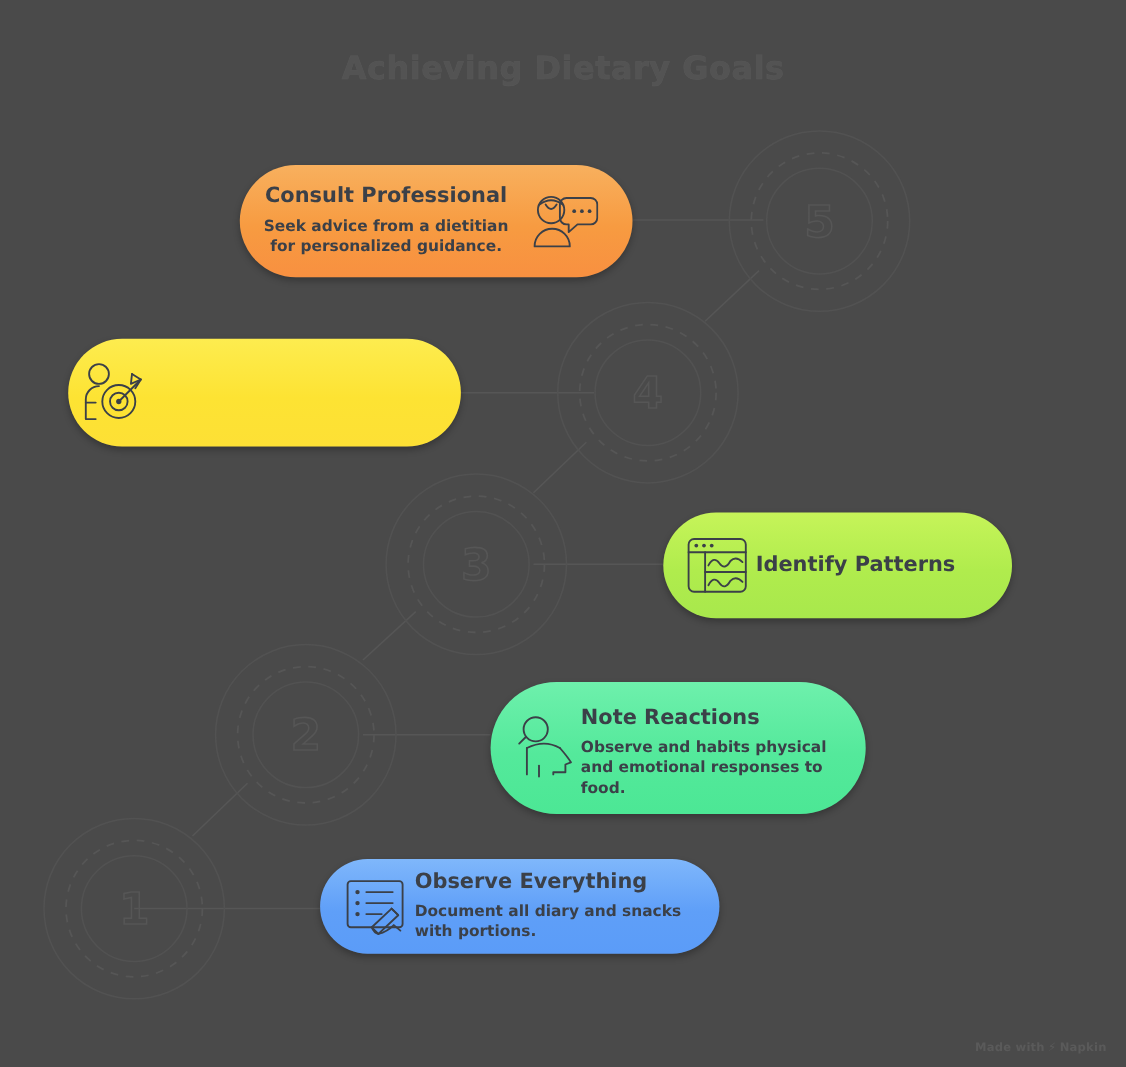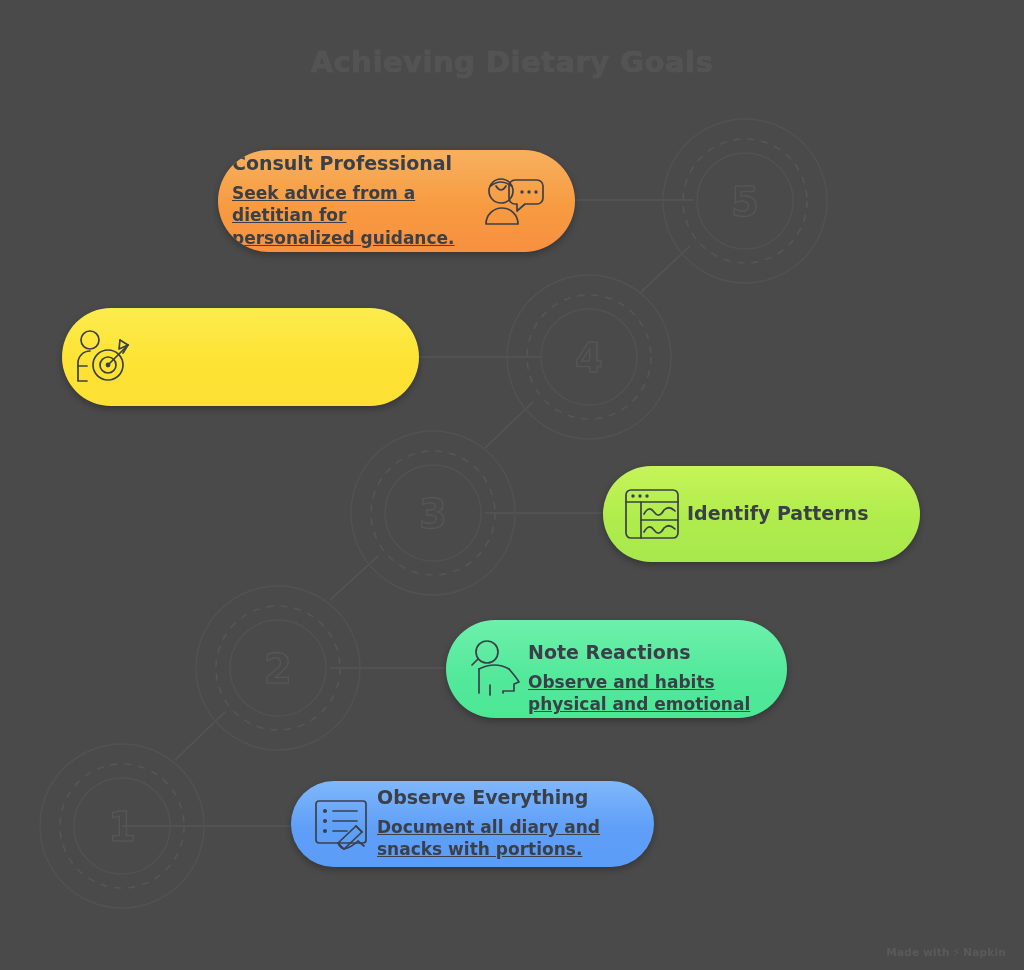--- a/index.html
+++ b/index.html
@@ -84,38 +84,37 @@
 
   .card-title {
     font-size: 19px;
     font-weight: 700;
     color: #3b4048;
     line-height: 1.15;
     white-space: nowrap;
   }
 
   .card-desc {
-    font-size: 17px;
+    font-size: 14px;
     font-weight: 700;
     color: #3b4048;
     line-height: 1.32;
     margin-top: 7px;
-    text-decoration: underline;
   }
 
   .card-icon {
     flex: 0 0 auto;
     display: flex;
     align-items: center;
     justify-content: center;
   }
 
   
   .align-right .card-title,
-  .align-right .card-desc { text-align: left; }
+  .align-right .card-desc { text-align: center; }
   .align-left  .card-title,
   .align-left  .card-desc { text-align: left; }
 
   
   #card-consult {
     left: 218px; top: 150px; width: 357px; height: 102px;
     background: linear-gradient(180deg, #f8b05e 0%, #f79b41 55%, #f89040 100%);
   }
   #card-consult .card-text { width: 252px; padding-left: 14px; }
   #card-consult .card-icon { width: 86px; }
@@ -128,21 +127,21 @@
   #card-goals .card-icon { width: 82px; }
 
   #card-patterns {
     left: 603px; top: 466px; width: 317px; height: 96px;
     background: linear-gradient(180deg, #c6f459 0%, #b0ec4d 55%, #a8e84c 100%);
   }
   #card-patterns .card-icon { width: 84px; padding-left: 14px; }
   #card-patterns .card-text { width: 214px; gap: 25px; }
 
   #card-note {
-    left: 446px; top: 620px; width: 341px; height: 98px;
+    left: 446px; top: 620px; width: 341px; height: 120px;
     background: linear-gradient(180deg, #6ef0ac 0%, #54e99b 55%, #4ce795 100%);
   }
   #card-note .card-icon { width: 82px; padding-left: 16px; }
   #card-note .card-text { width: 240px; }
 
   #card-record {
     left: 291px; top: 781px; width: 363px; height: 86px;
     background: linear-gradient(180deg, #7fb7fb 0%, #5f9ff8 55%, #5b9cf8 100%);
   }
   #card-record .card-icon { width: 86px; padding-left: 16px; }

